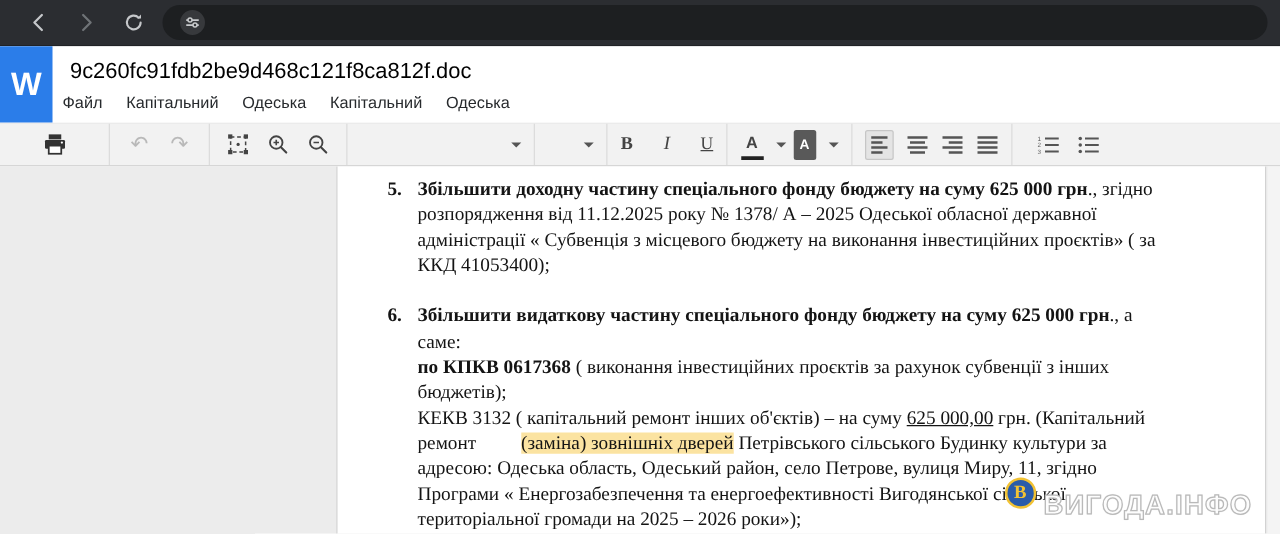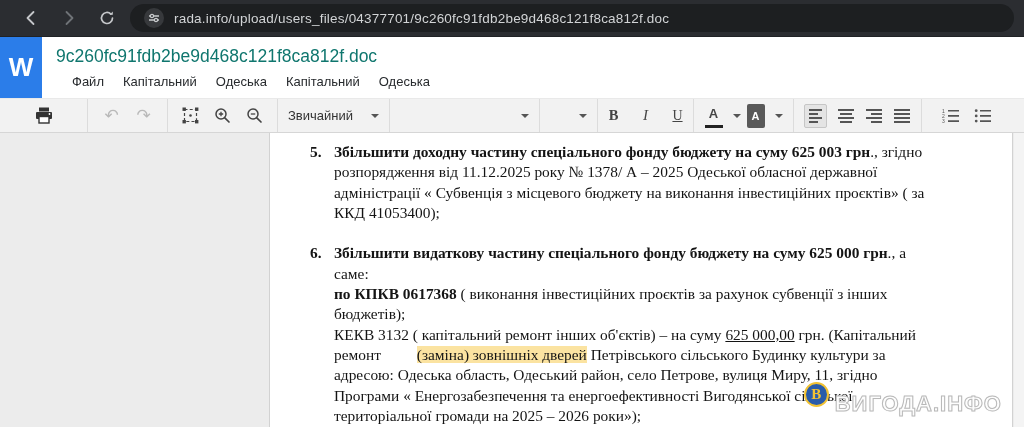--- a/index.html
+++ b/index.html
@@ -9,22 +9,22 @@
   .browser-bar { height:37px; background:#2b2d31; display:flex; align-items:center; padding:0 10px 0 16px; gap:8px; border-bottom:1px solid #202225; }
   .nav-btn { width:30px; height:30px; display:flex; align-items:center; justify-content:center; border-radius:50%; flex:0 0 auto; }
   .nav-btn svg { display:block; }
   .url-pill { flex:1; height:28px; background:#1d1f21; border-radius:14px; display:flex; align-items:center; padding:0 14px; gap:10px; overflow:hidden; }
   .site-icon { width:20px; height:20px; border-radius:50%; background:#37393c; display:flex; align-items:center; justify-content:center; flex:0 0 auto; }
   .url-text { color:#d2d4d6; font-size:13.5px; white-space:nowrap; letter-spacing:.2px; }
 
   
   .doc-header { height:61px; background:#ffffff; position:relative; }
   .w-tile { position:absolute; left:0; top:0; width:42px; height:61px; background:#2b7de9; color:#fff; display:flex; align-items:center; justify-content:center; font-size:26px; font-weight:bold; }
-  .doc-title { position:absolute; left:56px; top:9px; font-size:17.5px; color:#0f766e; }
-  .menu-bar { position:absolute; left:72px; top:37px; display:flex; gap:19px;justify-content:space-between; }
+  .doc-title { position:absolute; left:56px; top:9px; font-size:17.5px; color:#000000; }
+  .menu-bar { position:absolute; left:50px; top:37px; display:flex; gap:19px;justify-content:space-between; }
   .menu-item { font-size:13px; color:#272a2d; cursor:default; }
 
   
   .toolbar { height:35px; background:#f2f2f2; border-top:1px solid #e9e9e9; border-bottom:1px solid #d6d6d6; display:flex; align-items:stretch; }
   .tgroup { display:flex; align-items:center; justify-content:center; border-right:1px solid #dcdcdc; gap:14px; padding:0 10px; }
   .tbtn { display:flex; align-items:center; justify-content:center; min-width:18px; height:24px; color:#444; }
   .tbtn.disabled { color:#b9b9b9; }
   .glyph { font-size:17px; line-height:1; }
   .bold-btn { font-weight:bold; font-size:14.5px; font-family:"Liberation Serif", serif; }
   .italic-btn { font-style:italic; font-size:15px; font-family:"Liberation Serif", serif; }
@@ -81,21 +81,20 @@
       </svg>
   </div>
   <div class="url-pill">
     <span class="site-icon">
       <svg width="12" height="12" viewBox="0 0 12 12">
           <path d="M1 4h10M1 8h10" stroke="#c9cbcd" stroke-width="1.4"></path>
           <circle cx="4" cy="4" r="1.6" fill="#37393c" stroke="#c9cbcd" stroke-width="1.2"></circle>
           <circle cx="8" cy="8" r="1.6" fill="#37393c" stroke="#c9cbcd" stroke-width="1.2"></circle>
         </svg>
     </span>
-    <span class="url-text">rada.info/upload/users_files/04377701/9c260fc91fdb2be9d468c121f8ca812f.doc</span>
   </div>
 </div>
 
 <div class="doc-header">
   <div class="w-tile">W</div>
   <div class="doc-title">9c260fc91fdb2be9d468c121f8ca812f.doc</div>
   <nav class="menu-bar">
       <span class="menu-item">Файл</span>
       <span class="menu-item">Капітальний</span>
       <span class="menu-item">Одеська</span>
@@ -138,26 +137,20 @@
         </svg>
     </span>
     <span class="tbtn">
       <svg width="17" height="17" viewBox="0 0 17 17">
           <circle cx="7" cy="7" r="5" fill="none" stroke="#444" stroke-width="1.5"></circle>
           <path d="M10.8 10.8 15 15" stroke="#444" stroke-width="1.7" stroke-linecap="round"></path>
           <path d="M4.8 7h4.4" stroke="#444" stroke-width="1.3"></path>
         </svg>
     </span>
   </div>
-  <div class="tgroup" style="width:112px">
-    <span class="dd">
-        <span class="dd-label">Звичайний</span>
-        <i class="caret"></i>
-      </span>
-  </div>
   <div class="tgroup" style="width:150px">
     <span class="dd">
         <span class="dd-label"></span>
         <i class="caret"></i>
       </span>
   </div>
   <div class="tgroup" style="width:58px">
     <span class="dd">
         <span class="dd-label"></span>
         <i class="caret"></i>
@@ -226,21 +219,21 @@
         </svg>
     </span>
   </div>
 </div>
 
 <div class="content">
   <div class="page">
     <div class="doc-body">
         <div class="para">
           <span class="para-num">5.</span>
-          <span class="para-text"><span class="b">Збільшити доходну частину спеціального фонду бюджету на суму 625 003 грн</span><span>., згідно розпорядження  від 11.12.2025 року № 1378/ А – 2025 Одеської обласної державної адміністрації « Субвенція з місцевого бюджету на виконання інвестиційних проєктів» ( за ККД 41053400);</span></span>
+          <span class="para-text"><span class="b">Збільшити доходну частину спеціального фонду бюджету на суму 625 000 грн</span><span>., згідно розпорядження  від 11.12.2025 року № 1378/ А – 2025 Одеської обласної державної адміністрації « Субвенція з місцевого бюджету на виконання інвестиційних проєктів» ( за ККД 41053400);</span></span>
         </div>
         <div class="para">
           <span class="para-num">6.</span>
           <span class="para-text"><span class="b">Збільшити видаткову частину спеціального фонду бюджету на суму 625 000 грн</span><span>., а саме:</span><br><span class="b">по КПКВ 0617368</span><span> ( виконання інвестиційних проєктів за рахунок субвенції з інших бюджетів);</span><br><span>КЕКВ 3132 ( капітальний ремонт інших об'єктів) – на суму </span><span class="u">625 000,00</span><span> грн. (Капітальний ремонт </span><span class="hl"> (заміна) зовнішніх дверей</span><span> Петрівського сільського Будинку  культури за адресою: Одеська область, Одеський район, село Петрове, вулиця Миру, 11, згідно Програми « Енергозабезпечення та енергоефективності Вигодянської сільської територіальної громади на 2025 – 2026 роки»);</span></span>
         </div>
       </div>
     <div class="watermark">
       <span class="wm-icon">В</span>
       <span class="wm-text">ВИГОДА.ІНФО</span>
     </div>

